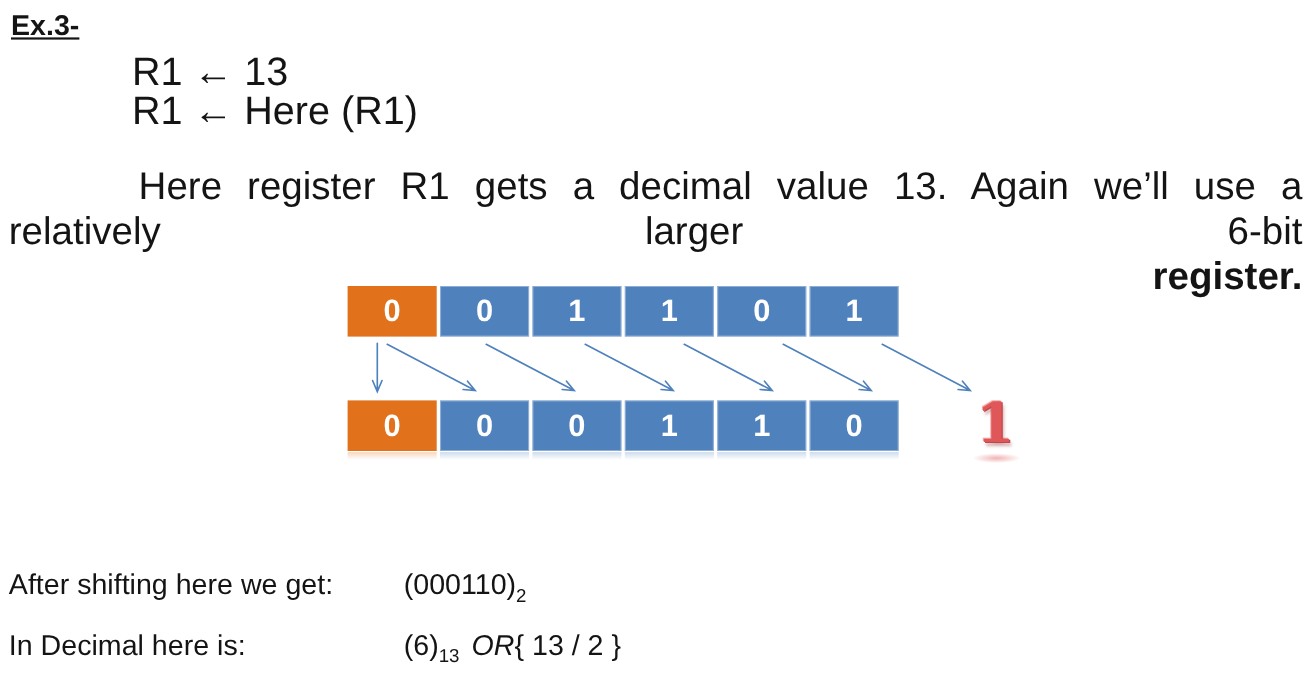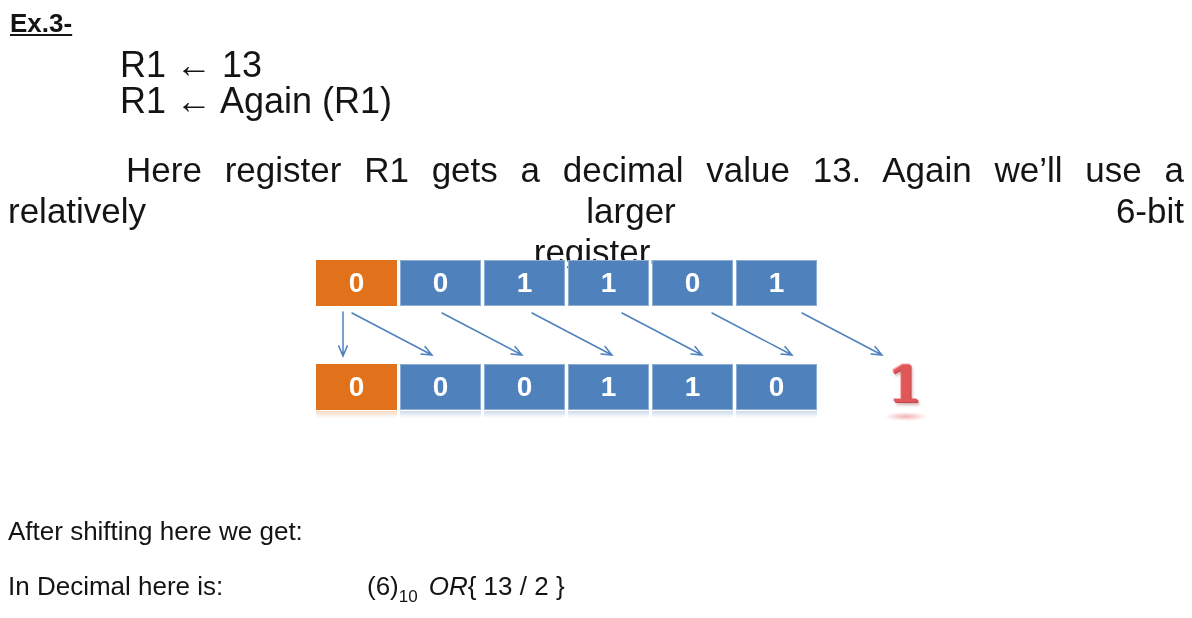--- a/index.html
+++ b/index.html
@@ -12,21 +12,21 @@
   .ex-title {
     position:absolute; left:10px; top:8px;
     font-size:26px; font-weight:bold; text-decoration:underline;
   }
   .code-line { position:absolute; left:120px; font-size:36px; white-space:pre; }
   .code-line-1 { top:44px; }
   .code-line-2 { top:80px; }
 
   .para { position:absolute; left:8px; top:149px; width:1176px; font-size:35px; line-height:41px; }
   .para-line1 { text-align:justify; text-align-last:justify; text-indent:118px; }
-  .para-line2 { text-align:center; }
+  .para-line2 { text-align:right;font-weight:bold; }
 
   .diagram { position:absolute; left:316px; top:260px; width:680px; height:165px; }
   .bit-row { position:absolute; left:0; display:flex; gap:3px; }
   .row-before { top:0; }
   .row-after  { top:104px; }
   .bit-cell {
     width:81px; height:46px; box-sizing:border-box;
     background:var(--c-bit); color:#ffffff;
     font-size:28px; font-weight:bold;
     display:flex; align-items:center; justify-content:center;
@@ -61,21 +61,21 @@
   .or-text { font-style:italic; margin-left:11px; }
 </style>
 </head>
 <body>
 
 <div class="page">
 
   <div class="ex-title">Ex.3-</div>
 
   <div class="code-line code-line-1">R1 ← 13</div>
-  <div class="code-line code-line-2">R1 ← Again (R1)</div>
+  <div class="code-line code-line-2">R1 ← Here (R1)</div>
 
   <div class="para">
     <div class="para-line1">Here register R1 gets a decimal value 13. Again we’ll use a relatively larger 6-bit</div>
     <div class="para-line2">register.</div>
   </div>
 
   <div class="diagram">
     <div class="bit-row row-before" id="row-before">
         <div class="bit-cell sign">0</div>
         <div class="bit-cell">0</div>
@@ -108,20 +108,21 @@
         <div class="refl-cell"></div>
         <div class="refl-cell"></div>
         <div class="refl-cell"></div>
         <div class="refl-cell"></div>
       </div>
     <div class="shifted-bit-shadow"></div>
   </div>
 
   <div class="result-line result-1">
     <span class="result-label">After shifting here we get:</span>
+    <span class="result-value"><span>(000110)</span><sub>2</sub></span>
   </div>
 
   <div class="result-line result-2">
     <span class="result-label">In Decimal here is:</span>
-    <span class="result-value"><span>(6)</span><sub>10</sub><span class="or-text">OR</span><span>{ 13 / 2 }</span></span>
+    <span class="result-value"><span>(6)</span><sub>13</sub><span class="or-text">OR</span><span>{ 13 / 2 }</span></span>
   </div>
 
 </div>
 
 </body></html>

